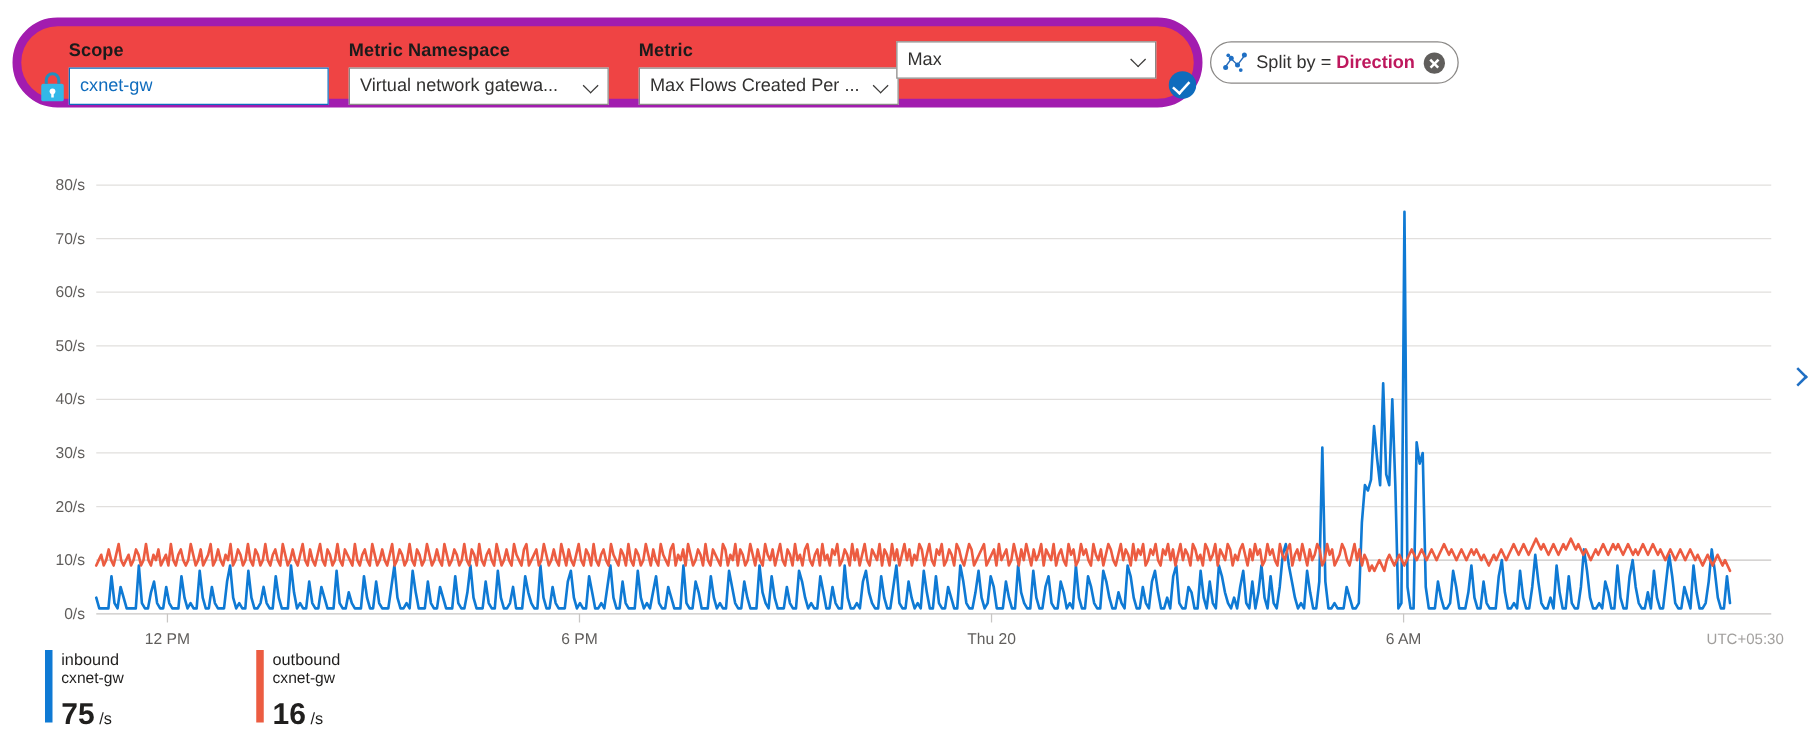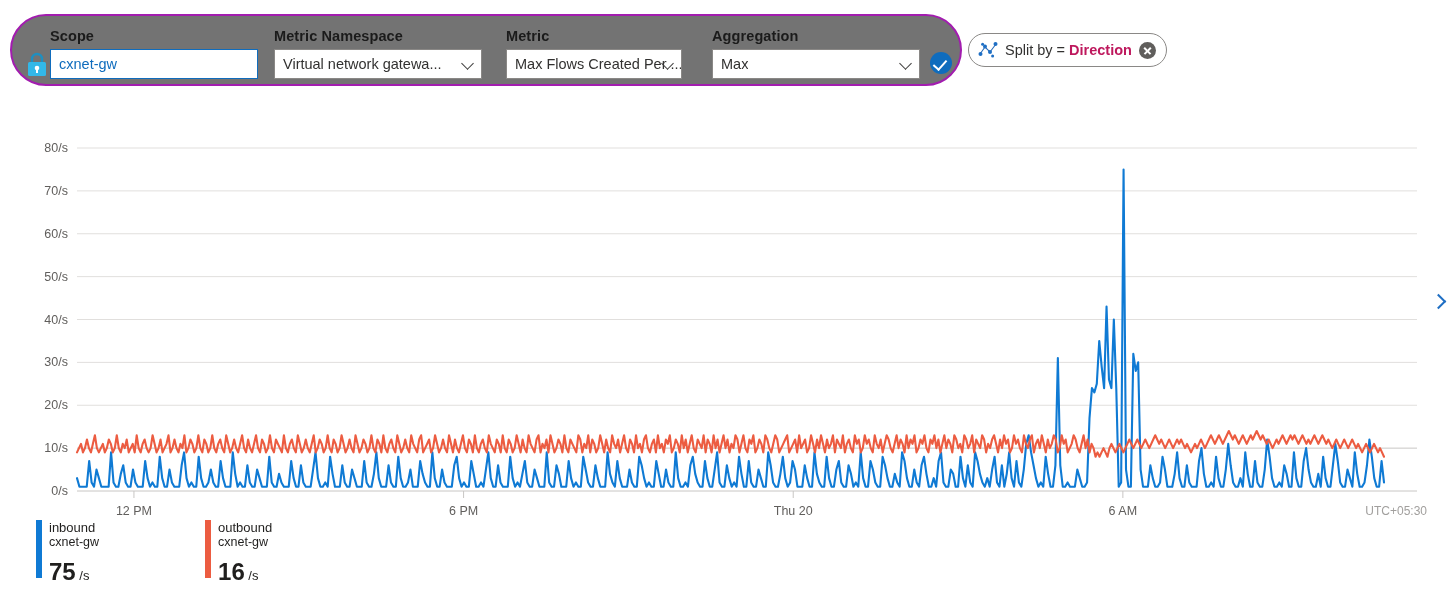--- a/index.html
+++ b/index.html
@@ -9,23 +9,23 @@
     background: #ffffff;
     font-family: "Liberation Sans", sans-serif;
     overflow: hidden;
   }
   #root { position: relative; width: 1455px; height: 593px; }
 
   
   .toolbar {
     position: absolute; left: 10px; top: 14px;
     width: 952px; height: 72px;
-    border: 2px solid #a21caf;
+    border: 7px solid #a21caf;
     border-radius: 36px;
-    background: #737373;
+    background: #ef4444;
   }
   .lock-icon {
     position: absolute; left: 12px; top: 36px;
     width: 26px; height: 26px;
   }
   .field { position: absolute; top: 12px; }
   .field-label {
     font-size: 14.5px; color: #1b1b1b; font-weight: 700;
     letter-spacing: .1px; white-space: nowrap;
     margin-bottom: 4px; line-height: 17px;
@@ -45,21 +45,21 @@
     width: 9px; height: 9px; margin-top: -5px;
     border-right: 1.6px solid #3b3a39;
     border-bottom: 1.6px solid #3b3a39;
     transform: rotate(45deg);
   }
   .f-scope { left: 38px; width: 208px; }
   .f-scope .control { width: 208px; }
   .f-ns    { left: 262px; width: 208px; }
   .f-ns .control { width: 208px; }
   .f-met   { left: 494px; width: 208px; }
-  .f-met .control { width: 176px; }
+  .f-met .control { width: 208px; }
   .f-agg   { left: 700px; width: 208px; }
   .f-agg .control { width: 208px; }
 
   .check-btn {
     position: absolute; left: 918px; top: 36px;
     width: 22px; height: 22px; border-radius: 50%;
     background: #0f6cbd; cursor: pointer;
   }
   .check-btn::after {
     content: ""; position: absolute;
@@ -143,21 +143,20 @@
 
     <div class="field f-met">
       <div class="field-label">Metric</div>
       <div class="control">
         <span class="val">Max Flows Created Per ...</span>
         <span class="chev"></span>
       </div>
     </div>
 
     <div class="field f-agg">
-      <div class="field-label">Aggregation</div>
       <div class="control">
         <span class="val">Max</span>
         <span class="chev"></span>
       </div>
     </div>
 
     <div class="check-btn"></div>
   </div>
 
   <div class="chip">

